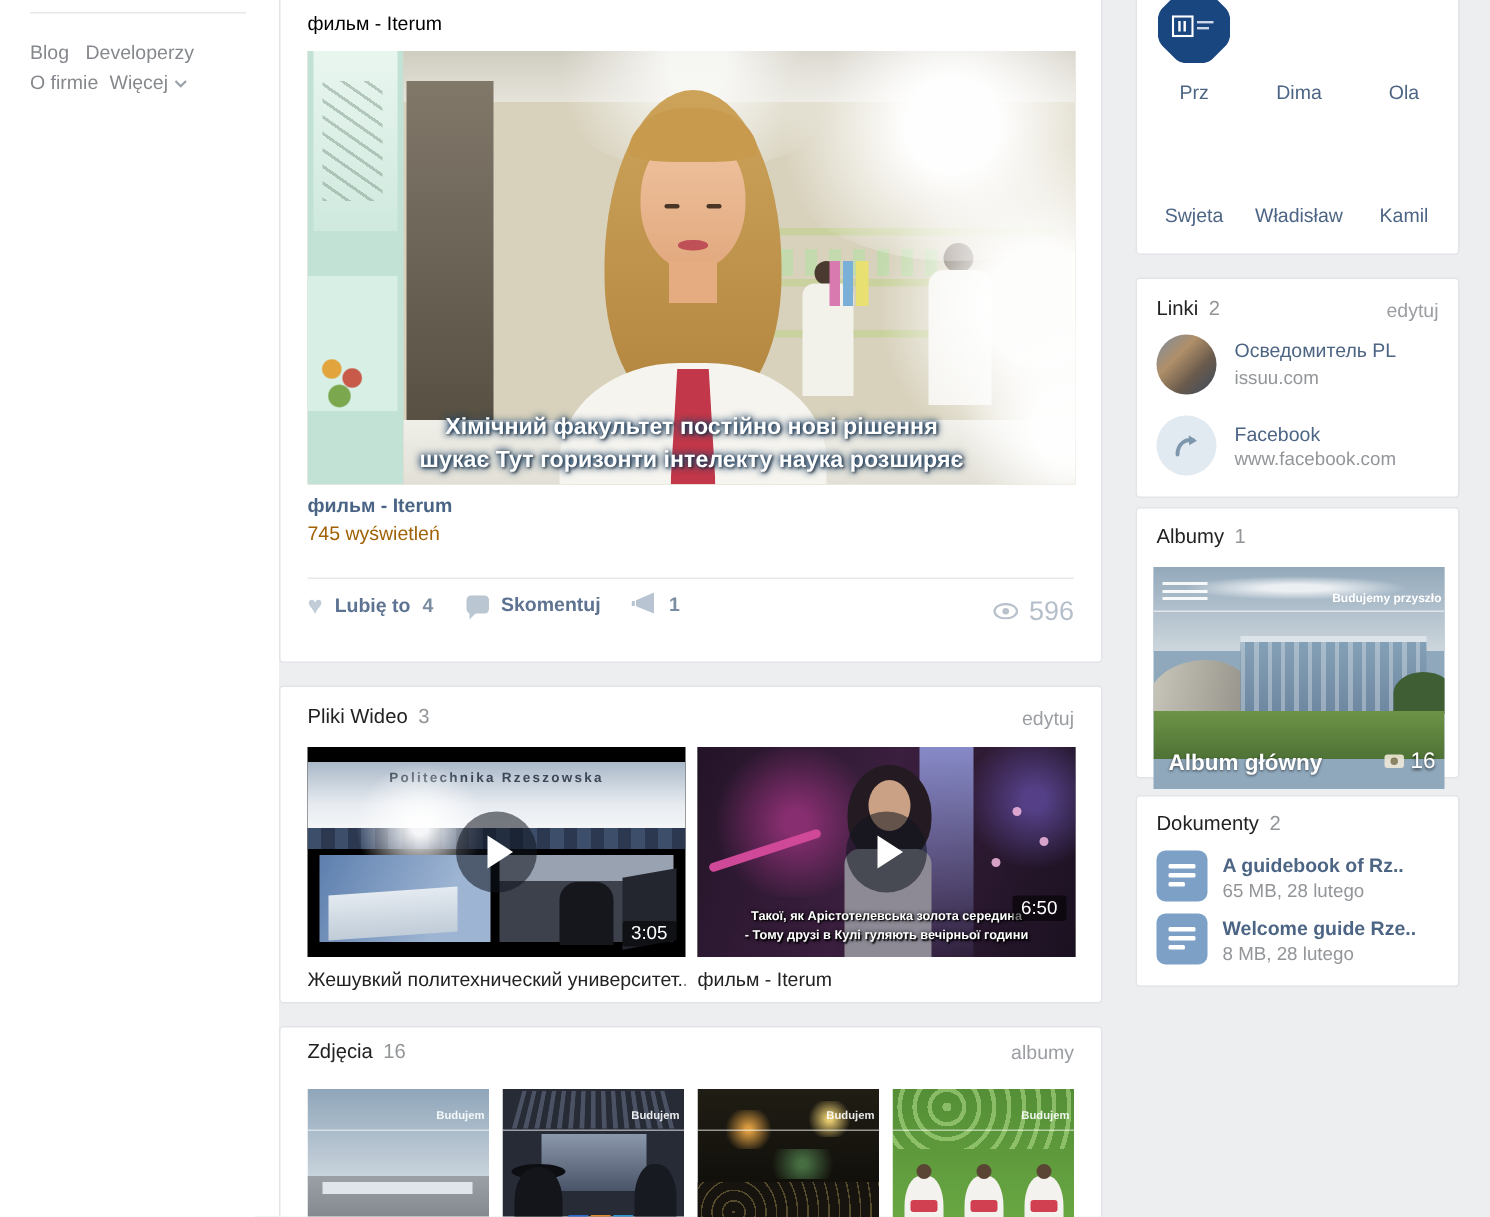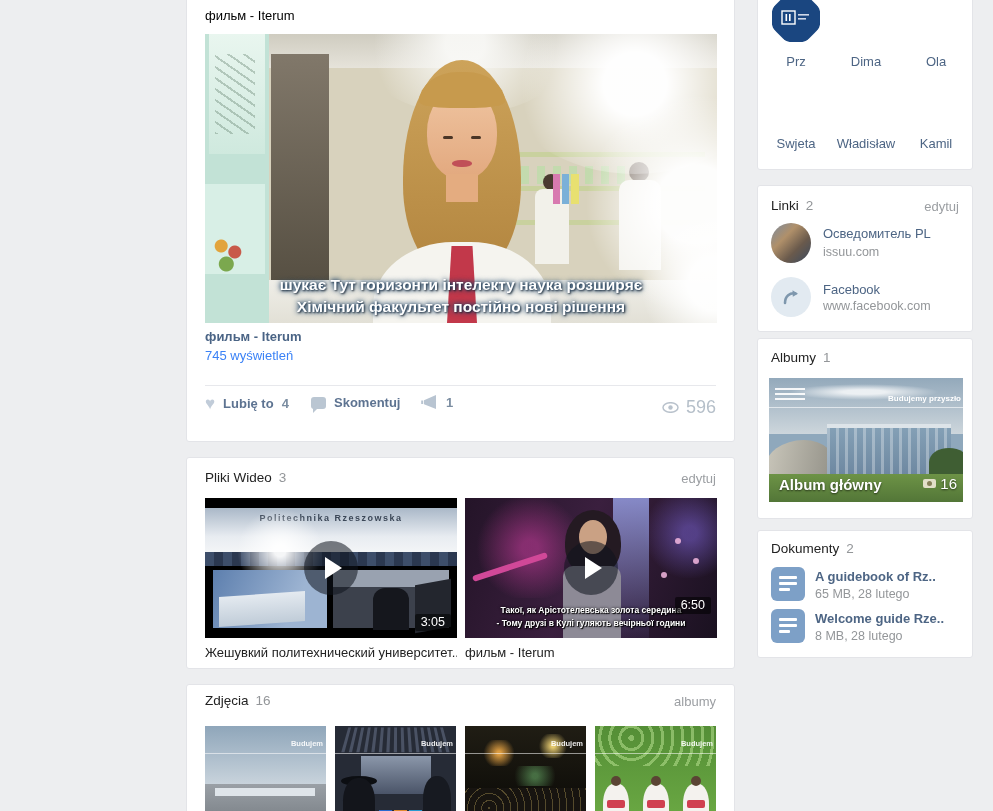--- a/index.html
+++ b/index.html
@@ -57,21 +57,21 @@
   .mv-coat { left:168px; top:208px; width:178px; height:81px; background:#f5f4ef; border-radius:45% 45% 0 0 / 80% 80% 0 0; }
   .mv-blouse { left:242px; top:212px; width:30px; height:77px; background:#c2384a; clip-path:polygon(15% 0,85% 0,100% 100%,0 100%); }
   .mv-smoke { border-radius:50%; }
   .smk1 { left:300px; top:-40px; width:260px; height:180px; background:radial-gradient(circle, rgba(255,255,255,.98) 20%, rgba(255,255,255,0) 72%); }
   .smk2 { left:380px; top:60px; width:220px; height:220px; background:radial-gradient(circle, rgba(255,255,255,.96) 25%, rgba(255,255,255,0) 70%); }
   .smk3 { left:150px; top:-60px; width:220px; height:140px; background:radial-gradient(circle, rgba(250,250,248,.9) 15%, rgba(255,255,255,0) 70%); }
   .smk4 { left:430px; top:180px; width:160px; height:140px; background:radial-gradient(circle, rgba(255,255,255,.95) 25%, rgba(255,255,255,0) 70%); }
   .mv-sub { position:absolute; bottom:5px; left:0; right:0; text-align:center; font-size:15.5px; font-weight:bold; line-height:22px; color:#fff;
             text-shadow:0 0 4px #274a6d, 0 0 6px #274a6d, 1px 1px 2px rgba(0,0,0,.8); }
   .post-vtitle { position:absolute; left:18px; top:340px; font-size:13px; font-weight:bold; color:#4a6485; text-decoration:none; cursor:pointer; }
-  .post-views { position:absolute; left:18px; top:359px; font-size:13px; color:#3b82f6;text-align:right; }
+  .post-views { position:absolute; left:18px; top:359px; font-size:13px; color:#a16207;text-align:right; }
   .post-div { position:absolute; left:18px; right:18px; top:396px; height:1px; background:#e7e8ec; }
   .post-actions { position:absolute; left:18px; right:18px; top:406px; height:24px; font-size:13px; }
   .act { position:absolute; top:0; display:flex; align-items:center; gap:8px; cursor:pointer; }
   .act-label { font-weight:bold; color:#5d7391; }
   .act-count { color:#7b8da1; font-weight:bold; }
   .act-like { left:0; } .act-comment { left:106px; } .act-share { left:214px; }
   .act-views { position:absolute; right:0; top:2px; display:flex; align-items:center; gap:7px; color:#b5bfc9; font-size:18px; }
   .heart { font-size:17px; color:#c1ccd9; line-height:1; }
   .bubble { width:15px; height:12px; background:#bac6d2; border-radius:3px; position:relative; }
   .bubble:after { content:""; position:absolute; left:2px; bottom:-4px; border:4px solid transparent; border-top-color:#bac6d2; border-left-color:#bac6d2; }
@@ -151,21 +151,21 @@
   .lc-head { left:13px; top:12px; } .lc-edit { right:13px; top:13px; }
   .l-av { position:absolute; left:13px; width:40px; height:40px; border-radius:50%; cursor:pointer; }
   .l-av1 { top:37px; background:linear-gradient(135deg,#7a8ba0 0%,#b0906a 35%,#6a5a4c 65%,#3a4a60 100%); }
   .l-av2 { top:91px; background:#e2eaf1; display:flex; align-items:center; justify-content:center; }
   .l-title { position:absolute; left:65px; font-size:13px; color:#4d6584; text-decoration:none; cursor:pointer; }
   .l-dom { position:absolute; left:65px; font-size:12.5px; color:#939699; }
   .lt1 { top:40px; } .ld1 { top:59px; } .lt2 { top:96px; } .ld2 { top:113px; }
 
   .albums-card { left:757px; top:338px; width:216px; height:181px; }
   .ac-head { left:13px; top:11px; }
-  .album-cover { position:absolute; left:11px; top:39px; width:194px; height:124px; overflow:hidden; cursor:pointer; background:#8fa8bc; }
+  .album-cover { position:absolute; left:11px; top:39px; width:194px; height:148px; overflow:hidden; cursor:pointer; background:#8fa8bc; }
   .al-sky { left:0; top:0; width:194px; height:56px; background:linear-gradient(#93a9bb,#cdd6dc); }
   .al-cloud { left:20px; top:6px; width:150px; height:16px; background:radial-gradient(ellipse, rgba(255,255,255,.8) 20%, rgba(255,255,255,0) 70%); }
   .al-line { left:0; top:29px; width:194px; height:1px; background:rgba(255,255,255,.6); }
   .al-wm { position:absolute; right:2px; top:16px; font-size:8px; font-weight:bold; color:#fff; white-space:nowrap; }
   .al-logo { left:6px; top:10px; width:30px; height:12px; background:repeating-linear-gradient(rgba(255,255,255,.9) 0 2px, transparent 2px 5px); }
   .al-bldg { left:58px; top:50px; width:124px; height:48px; background:linear-gradient(#84a0b6,#6d87a0); }
   .al-bldg:before { content:""; position:absolute; inset:0; background:repeating-linear-gradient(90deg, rgba(255,255,255,.3) 0 3px, transparent 3px 9px); }
   .al-bldgtop { left:58px; top:46px; width:124px; height:7px; background:#dde4e9; }
   .al-dome { left:-4px; top:62px; width:74px; height:36px; background:linear-gradient(100deg,#cbc8bc,#8f8d84); border-radius:100% 90% 0 0 / 150% 160% 0 0; }
   .al-trees { left:160px; top:70px; width:40px; height:28px; background:#3f5e33; border-radius:50% 50% 0 0; }
@@ -190,20 +190,31 @@
   .k-av { position:absolute; left:13px; top:30px; width:42px; height:42px; border-radius:50%; background:#fff; overflow:hidden; cursor:pointer; }
   .k-name { position:absolute; left:65px; top:43px; font-size:13px; color:#4d6584; text-decoration:none; cursor:pointer; }
 
   svg { display:block; }
 </style>
 </head>
 <body>
 
 <div class="page">
 
+  <div class="left-panel">
+    <div class="footer-divider"></div>
+    <div class="footer-links">
+      <a class="fl-blog">Blog</a>
+      <a class="fl-dev">Developerzy</a>
+      <a class="fl-about">O firmie</a>
+      <a class="fl-more"><span>Więcej</span><span class="chev"><svg width="9" height="6" viewBox="0 0 9 6">
+              <polyline points="1,1 4.5,4.5 8,1" fill="none" stroke="#9aa0a8" stroke-width="1.4"></polyline>
+            </svg></span></a>
+    </div>
+  </div>
 
   <div class="card post-card">
     <div class="post-title">фильм - Iterum</div>
 
     <div class="post-video">
       <div class="abs mv-wall"></div>
       <div class="abs mv-poster1"></div>
       <div class="abs mv-molec"></div>
       <div class="abs mv-poster2"></div>
       <div class="abs mv-fruit"></div>
@@ -226,22 +237,22 @@
       <div class="abs mv-hair"></div>
       <div class="abs mv-face"></div>
       <div class="abs mv-fringe"></div>
       <div class="abs mv-eye mv-eyeL"></div>
       <div class="abs mv-eye mv-eyeR"></div>
       <div class="abs mv-lips"></div>
       <div class="abs mv-neck"></div>
       <div class="abs mv-coat"></div>
       <div class="abs mv-blouse"></div>
       <div class="mv-sub">
+        <div>Хімічний факультет постійно нові рішення</div>
         <div>шукає Тут горизонти інтелекту наука розширяє</div>
-        <div>Хімічний факультет постійно нові рішення</div>
       </div>
     </div>
 
     <a class="post-vtitle">фильм - Iterum</a>
     <div class="post-views">745 wyświetleń</div>
     <div class="post-div"></div>
 
     <div class="post-actions">
       <div class="act act-like">
         <span class="heart">♥</span>

